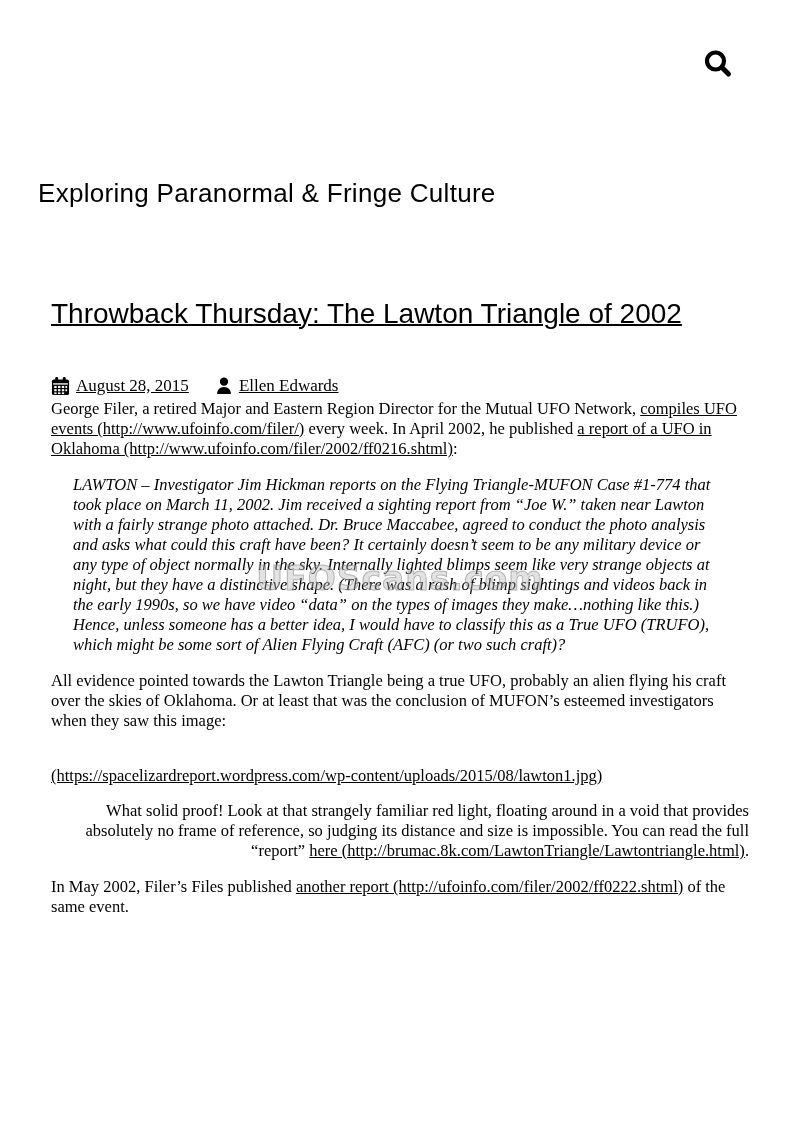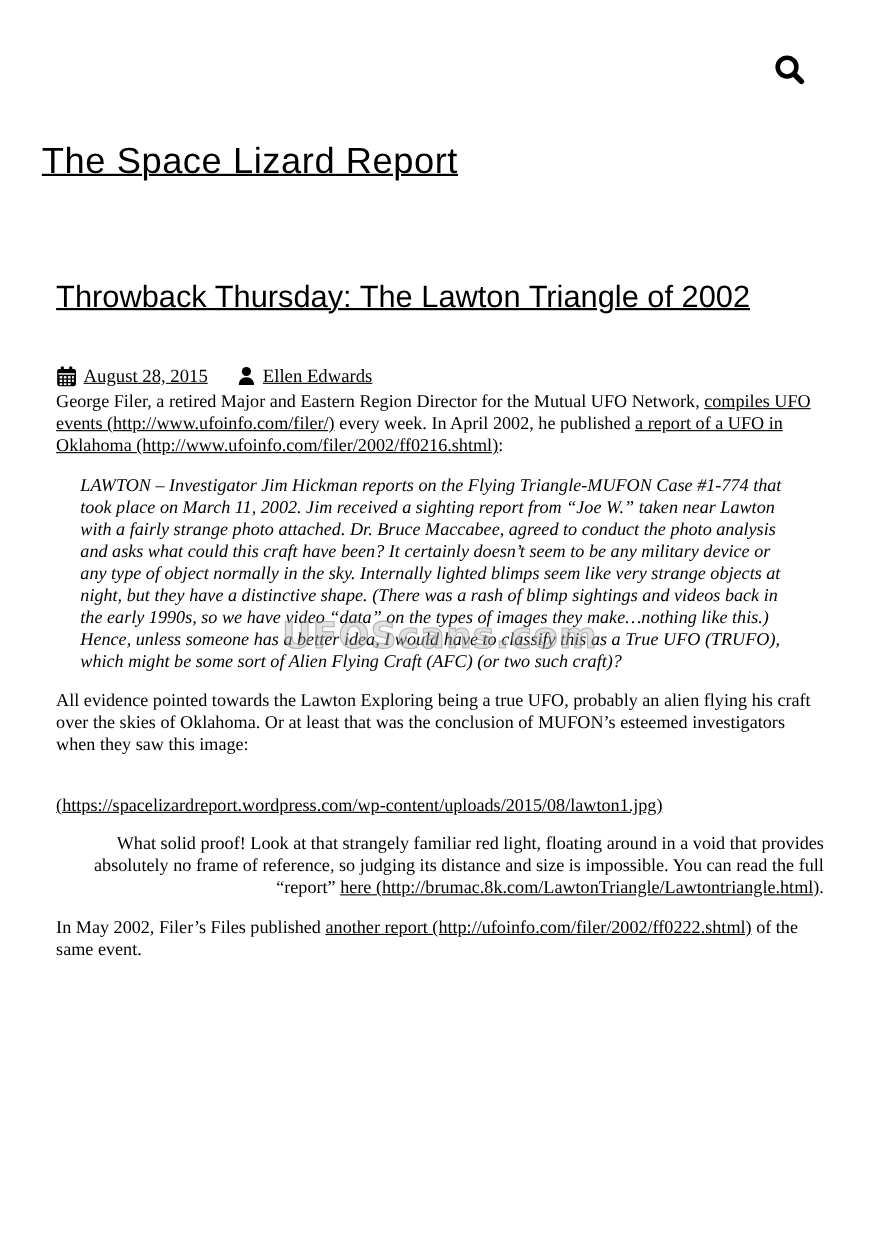--- a/index.html
+++ b/index.html
@@ -110,21 +110,21 @@
 <button class="search-btn" aria-label="Search">
   <span class="icon-inline">
     <svg width="34" height="34" viewBox="0 0 34 34">
       <circle cx="14.5" cy="14" r="8.5" fill="none" stroke="#000" stroke-width="4.2"></circle>
       <line x1="21" y1="20.5" x2="27.5" y2="27" stroke="#000" stroke-width="5" stroke-linecap="round"></line>
     </svg>
   </span>
 </button>
 
 <header class="site-header">
-  <h1 class="site-title"><a href="#">The Space Lizard Report</a></h1>
+  <h2 class="site-tagline">Exploring Paranormal &amp; Fringe Culture</h2>
 </header>
 
 <article class="post">
   <h3 class="post-title"><a href="#">Throwback Thursday: The Lawton Triangle of 2002</a></h3>
 
   <div class="post-meta">
     <span class="icon-inline">
       <svg width="19" height="19" viewBox="0 0 20 20">
         <rect x="1" y="2.5" width="18" height="16.5" rx="2" fill="#000"></rect>
         <rect x="4.5" y="0" width="3" height="4.5" rx="1.2" fill="#000"></rect>
@@ -153,21 +153,21 @@
         <path d="M10,11 C5.3,11 2.3,14.2 2.3,18.8 L17.7,18.8 C17.7,14.2 14.7,11 10,11 Z" fill="#000"></path>
       </svg>
     </span>
     <a href="#">Ellen Edwards</a>
   </div>
 
   <p class="body-text p-first"><span>George Filer, a retired Major and Eastern Region Director for the Mutual UFO Network, </span><a href="#">compiles UFO events (http://www.ufoinfo.com/filer/)</a><span> every week. In April 2002, he published </span><a href="#">a report of a UFO in Oklahoma (http://www.ufoinfo.com/filer/2002/ff0216.shtml)</a><span>:</span></p>
 
   <blockquote class="body-text post-blockquote">LAWTON – Investigator Jim Hickman reports on the Flying Triangle-MUFON Case #1-774 that took place on March 11, 2002. Jim received a sighting report from “Joe W.” taken near Lawton with a fairly strange photo attached. Dr. Bruce Maccabee, agreed to conduct the photo analysis and asks what could this craft have been? It certainly doesn’t seem to be any military device or any type of object normally in the sky. Internally lighted blimps seem like very strange objects at night, but they have a distinctive shape. (There was a rash of blimp sightings and videos back in the early 1990s, so we have video “data” on the types of images they make…nothing like this.) Hence, unless someone has a better idea, I would have to classify this as a True UFO (TRUFO), which might be some sort of Alien Flying Craft (AFC) (or two such craft)?</blockquote>
 
-  <p class="body-text p-after-quote">All evidence pointed towards the Lawton Exploring being a true UFO, probably an alien flying his craft over the skies of Oklahoma. Or at least that was the conclusion of MUFON’s esteemed investigators when they saw this image:</p>
+  <p class="body-text p-after-quote">All evidence pointed towards the Lawton Triangle being a true UFO, probably an alien flying his craft over the skies of Oklahoma. Or at least that was the conclusion of MUFON’s esteemed investigators when they saw this image:</p>
 
   <p class="body-text image-link-line"><a href="#">(https://spacelizardreport.wordpress.com/wp-content/uploads/2015/08/lawton1.jpg)</a></p>
 
   <p class="body-text p-proof"><span>What solid proof! Look at that strangely familiar red light, floating around in a void that provides absolutely no frame of reference, so judging its distance and size is impossible. You can read the full “report” </span><a href="#">here (http://brumac.8k.com/LawtonTriangle/Lawtontriangle.html)</a><span>.</span></p>
 
   <p class="body-text p-may"><span>In May 2002, Filer’s Files published </span><a href="#">another report (http://ufoinfo.com/filer/2002/ff0222.shtml)</a><span> of the same event.</span></p>
 </article>
 
 <div class="watermark">UFOScans.com</div>
 

